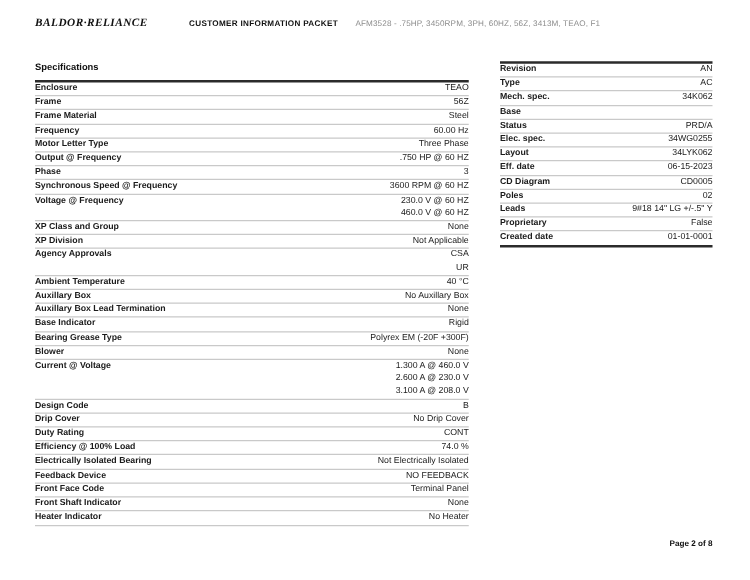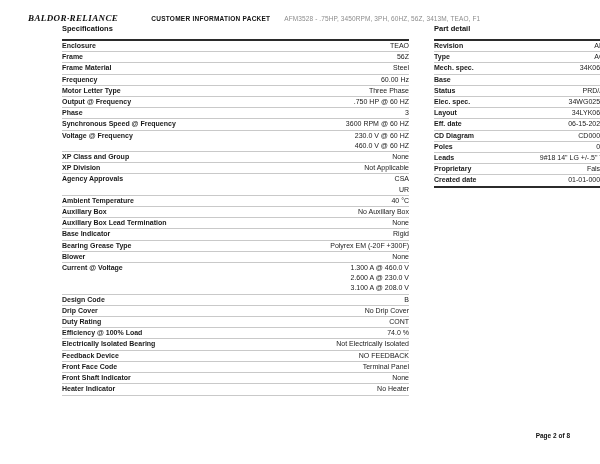--- a/index.html
+++ b/index.html
@@ -37,21 +37,21 @@
     letter-spacing: 0.25px;
     margin-left: 33px;
     color: #111111;
   }
   .product-title {
     font-size: 6.5px;
     margin-left: 14px;
     color: #8c8c8c;
     letter-spacing: 0.1px;
   }
-  .col { position: absolute; top: 24px; margin-left: 34px; }
+  .col { position: absolute; top: 49px; }
   .col-left  { left: 28px;  width: 347px; }
   .col-right { left: 400px; width: 170px; }
   .section-heading {
     font-size: 7.5px;
     font-weight: bold;
     margin: 0 0 6px 0;
     color: #111111;
   }
   .spec-table { border-top: 2px solid #2b2b2b; }
   .spec-table--closed { border-bottom: 2px solid #2b2b2b; }
@@ -269,21 +269,20 @@
         <div class="spec-row">
           <div class="spec-label">Heater Indicator</div>
           <div class="spec-values">
             <div class="value-line">No Heater</div>
           </div>
         </div>
       </div>
   </div>
 
   <div class="col col-right">
-    <div class="section-heading">Part detail</div>
     <div class="spec-table spec-table--closed">
         <div class="spec-row">
           <div class="spec-label">Revision</div>
           <div class="spec-values">
             <div class="value-line">AN</div>
           </div>
         </div>
         <div class="spec-row">
           <div class="spec-label">Type</div>
           <div class="spec-values">

